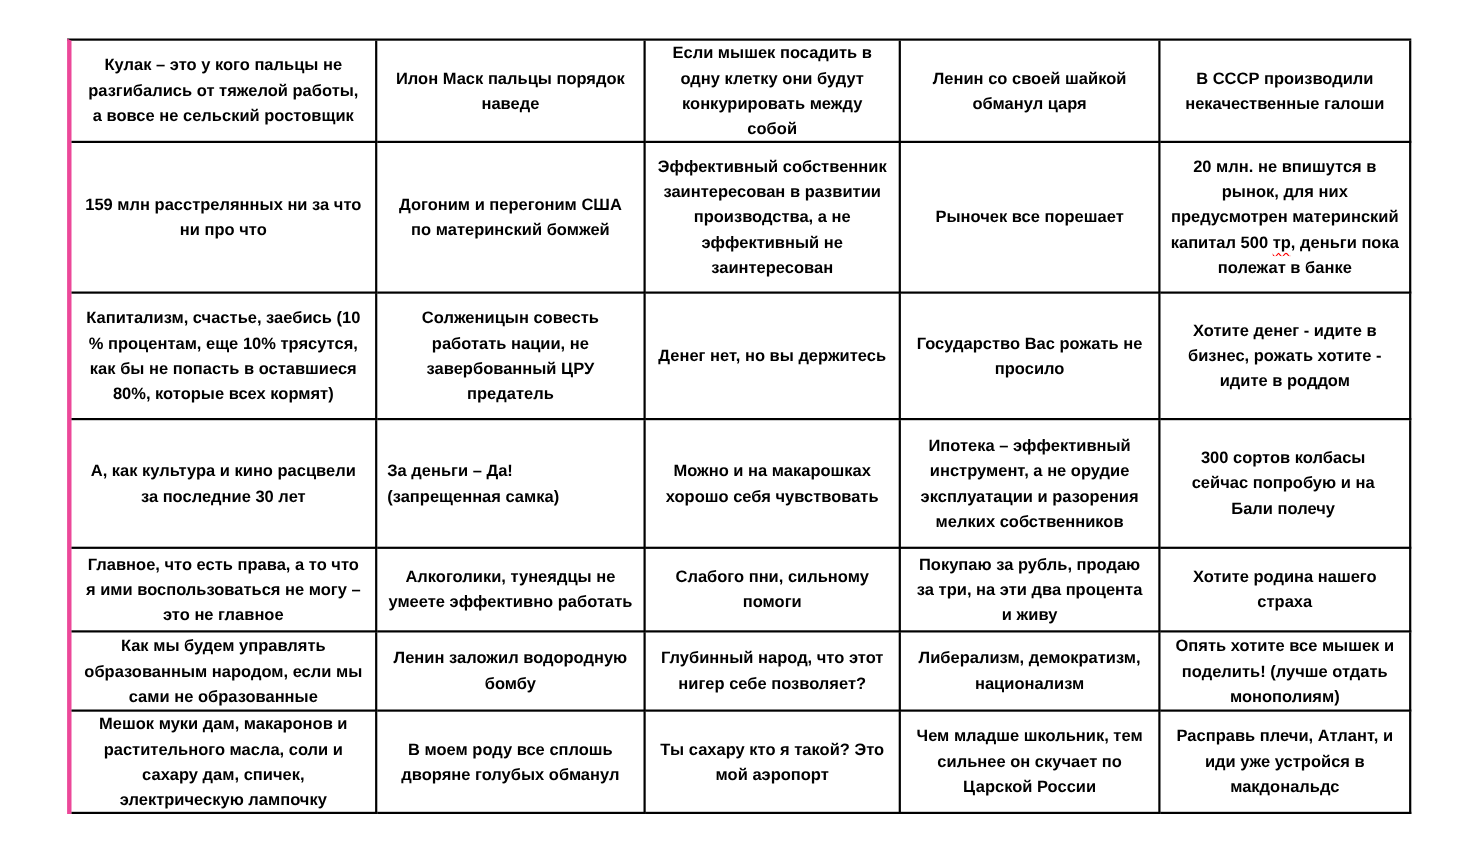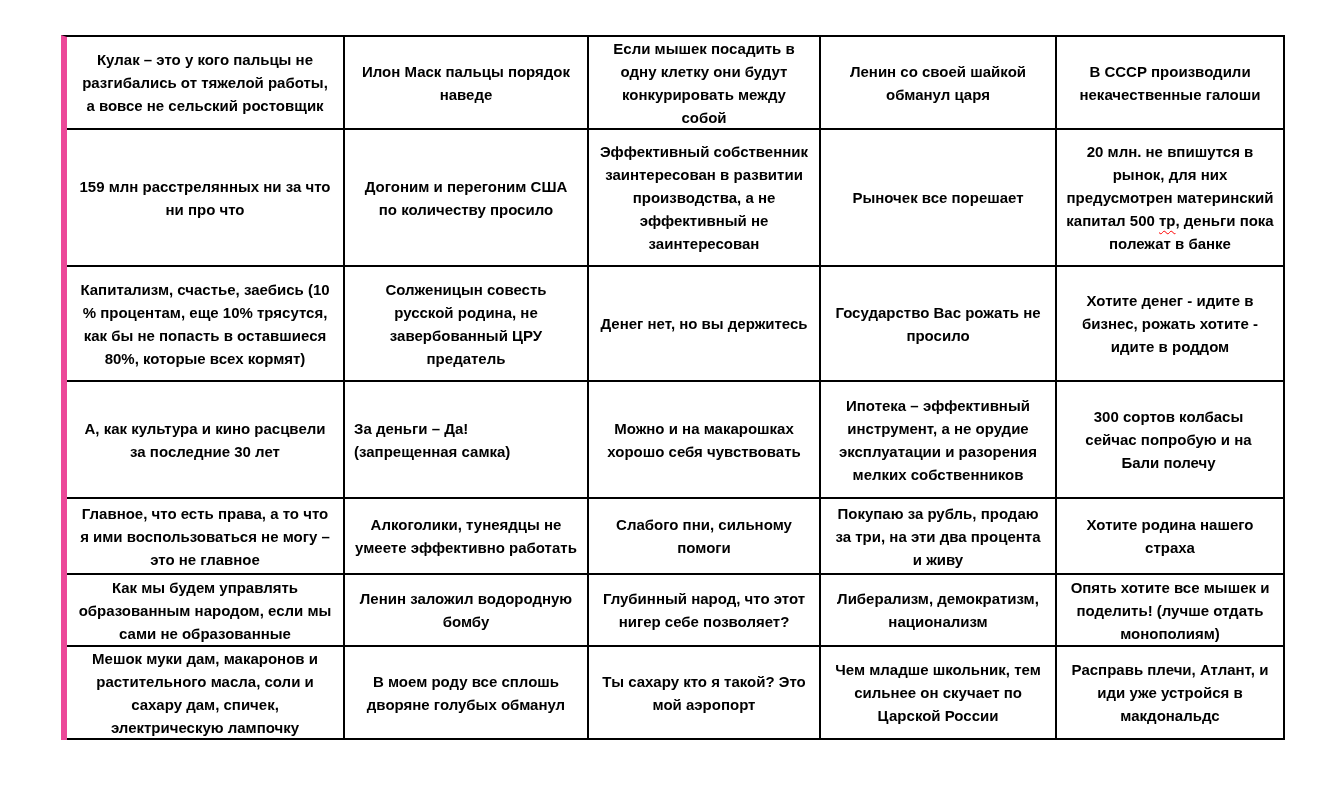--- a/index.html
+++ b/index.html
@@ -12,21 +12,21 @@
     font-family: "Liberation Sans", sans-serif;
   }
   .bingo-table {
     position: absolute;
     left: 61px;
     top: 35px;
     display: grid;
     grid-template-columns: 278px 244px 232px 236px 228px;
     grid-template-rows: 93px 137px 115px 117px 76px 72px 93px;
     border-top: 2px solid #000000;
-    border-left: 6px solid #ec4899;
+    border-left: 4px solid #ec4899;
     background: #ffffff;
   }
   .row { display: contents; }
   .cell {
     border-right: 2px solid #000000;
     border-bottom: 2px solid #000000;
     box-sizing: border-box;
     display: flex;
     align-items: center;
     justify-content: center;
@@ -66,31 +66,31 @@
   <div class="row">
     <div class="cell">Кулак – это у кого пальцы не разгибались от тяжелой работы, а вовсе не сельский ростовщик</div>
     <div class="cell">Илон Маск пальцы порядок наведе</div>
     <div class="cell">Если мышек посадить в одну клетку они будут конкурировать между собой</div>
     <div class="cell">Ленин со своей шайкой обманул царя</div>
     <div class="cell">В СССР производили некачественные галоши</div>
   </div>
 
   <div class="row">
     <div class="cell">159 млн расстрелянных ни за что ни про что</div>
-    <div class="cell">Догоним и перегоним США по количеству просило</div>
+    <div class="cell">Догоним и перегоним США по материнский бомжей</div>
     <div class="cell">Эффективный собственник заинтересован в развитии производства, а не эффективный не заинтересован</div>
     <div class="cell">Рыночек все порешает</div>
     <div class="cell">
       <span><span>20 млн. не впишутся в рынок, для них предусмотрен материнский капитал 500 </span><span class="misspelled">тр</span><span>, деньги пока полежат в банке</span></span>
     </div>
   </div>
 
   <div class="row">
     <div class="cell">Капитализм, счастье, заебись (10 % процентам, еще 10% трясутся, как бы не попасть в оставшиеся 80%, которые всех кормят)</div>
-    <div class="cell">Солженицын совесть русской родина, не завербованный ЦРУ предатель</div>
+    <div class="cell">Солженицын совесть работать нации, не завербованный ЦРУ предатель</div>
     <div class="cell">Денег нет, но вы держитесь</div>
     <div class="cell">Государство Вас рожать не просило</div>
     <div class="cell">Хотите денег - идите в бизнес, рожать хотите - идите в роддом</div>
   </div>
 
   <div class="row">
     <div class="cell">А, как культура и кино расцвели за последние 30 лет</div>
     <div class="cell center-left">За деньги – Да! (запрещенная самка)</div>
     <div class="cell">Можно и на макарошках хорошо себя чувствовать</div>
     <div class="cell">Ипотека – эффективный инструмент, а не орудие эксплуатации и разорения мелких собственников</div>

